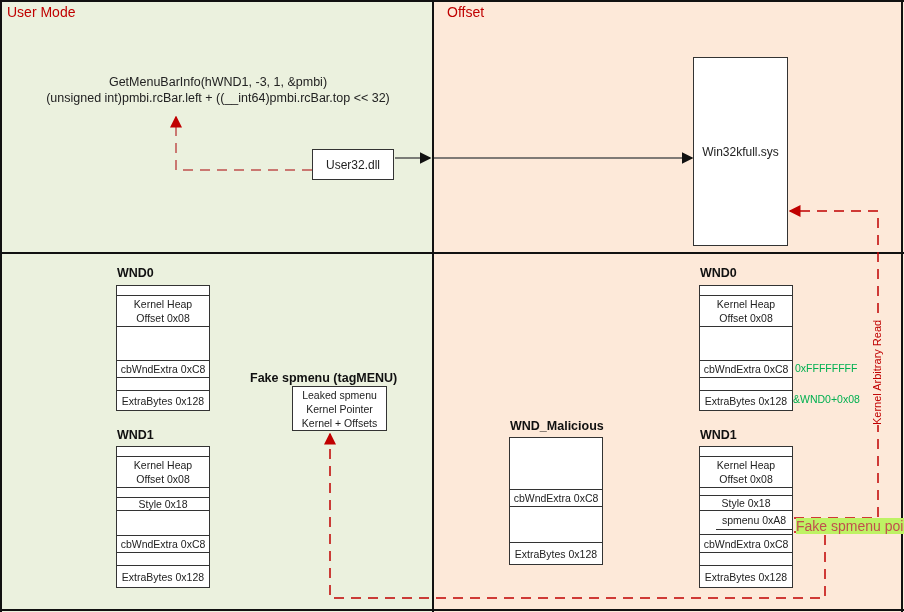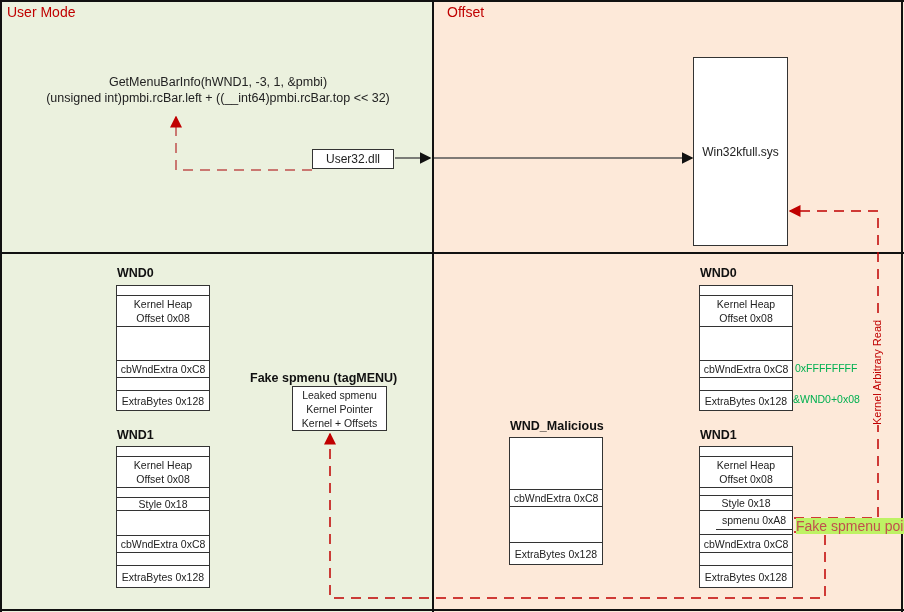--- a/index.html
+++ b/index.html
@@ -38,21 +38,21 @@
 <div class="frame-line" style="left:0;top:252px;width:904px;height:2px;"></div>
 
 <div class="mode-title" style="left:7px;top:4px;">User Mode</div>
 <div class="mode-title" style="left:447px;top:4px;">Offset</div>
 
 <div class="call-text" style="left:18px;top:74px;width:400px;">
   <div>GetMenuBarInfo(hWND1, -3, 1, &amp;pmbi)</div>
   <div>(unsigned int)pmbi.rcBar.left + ((__int64)pmbi.rcBar.top &lt;&lt; 32)</div>
 </div>
 
-<div class="box" style="left:312px;top:149px;width:82px;height:20px;font-size:12px;">User32.dll</div>
+<div class="box" style="left:312px;top:149px;width:82px;height:31px;font-size:12px;">User32.dll</div>
 
 <div class="box" style="left:693px;top:33px;width:95px;height:189px;font-size:12px;margin-top:24px;">Win32kfull.sys</div>
 
 <div class="wnd-title" style="left:117px;top:266px;">WND0</div>
 <div class="stack" style="left:116px;top:285px;">
   <div class="cell" style="height:10px;"></div>
   <div class="cell" style="height:31px;white-space:pre-line;">Kernel Heap
 Offset 0x08</div>
   <div class="cell" style="height:34px;"></div>
   <div class="cell" style="height:17px;">cbWndExtra 0xC8</div>

